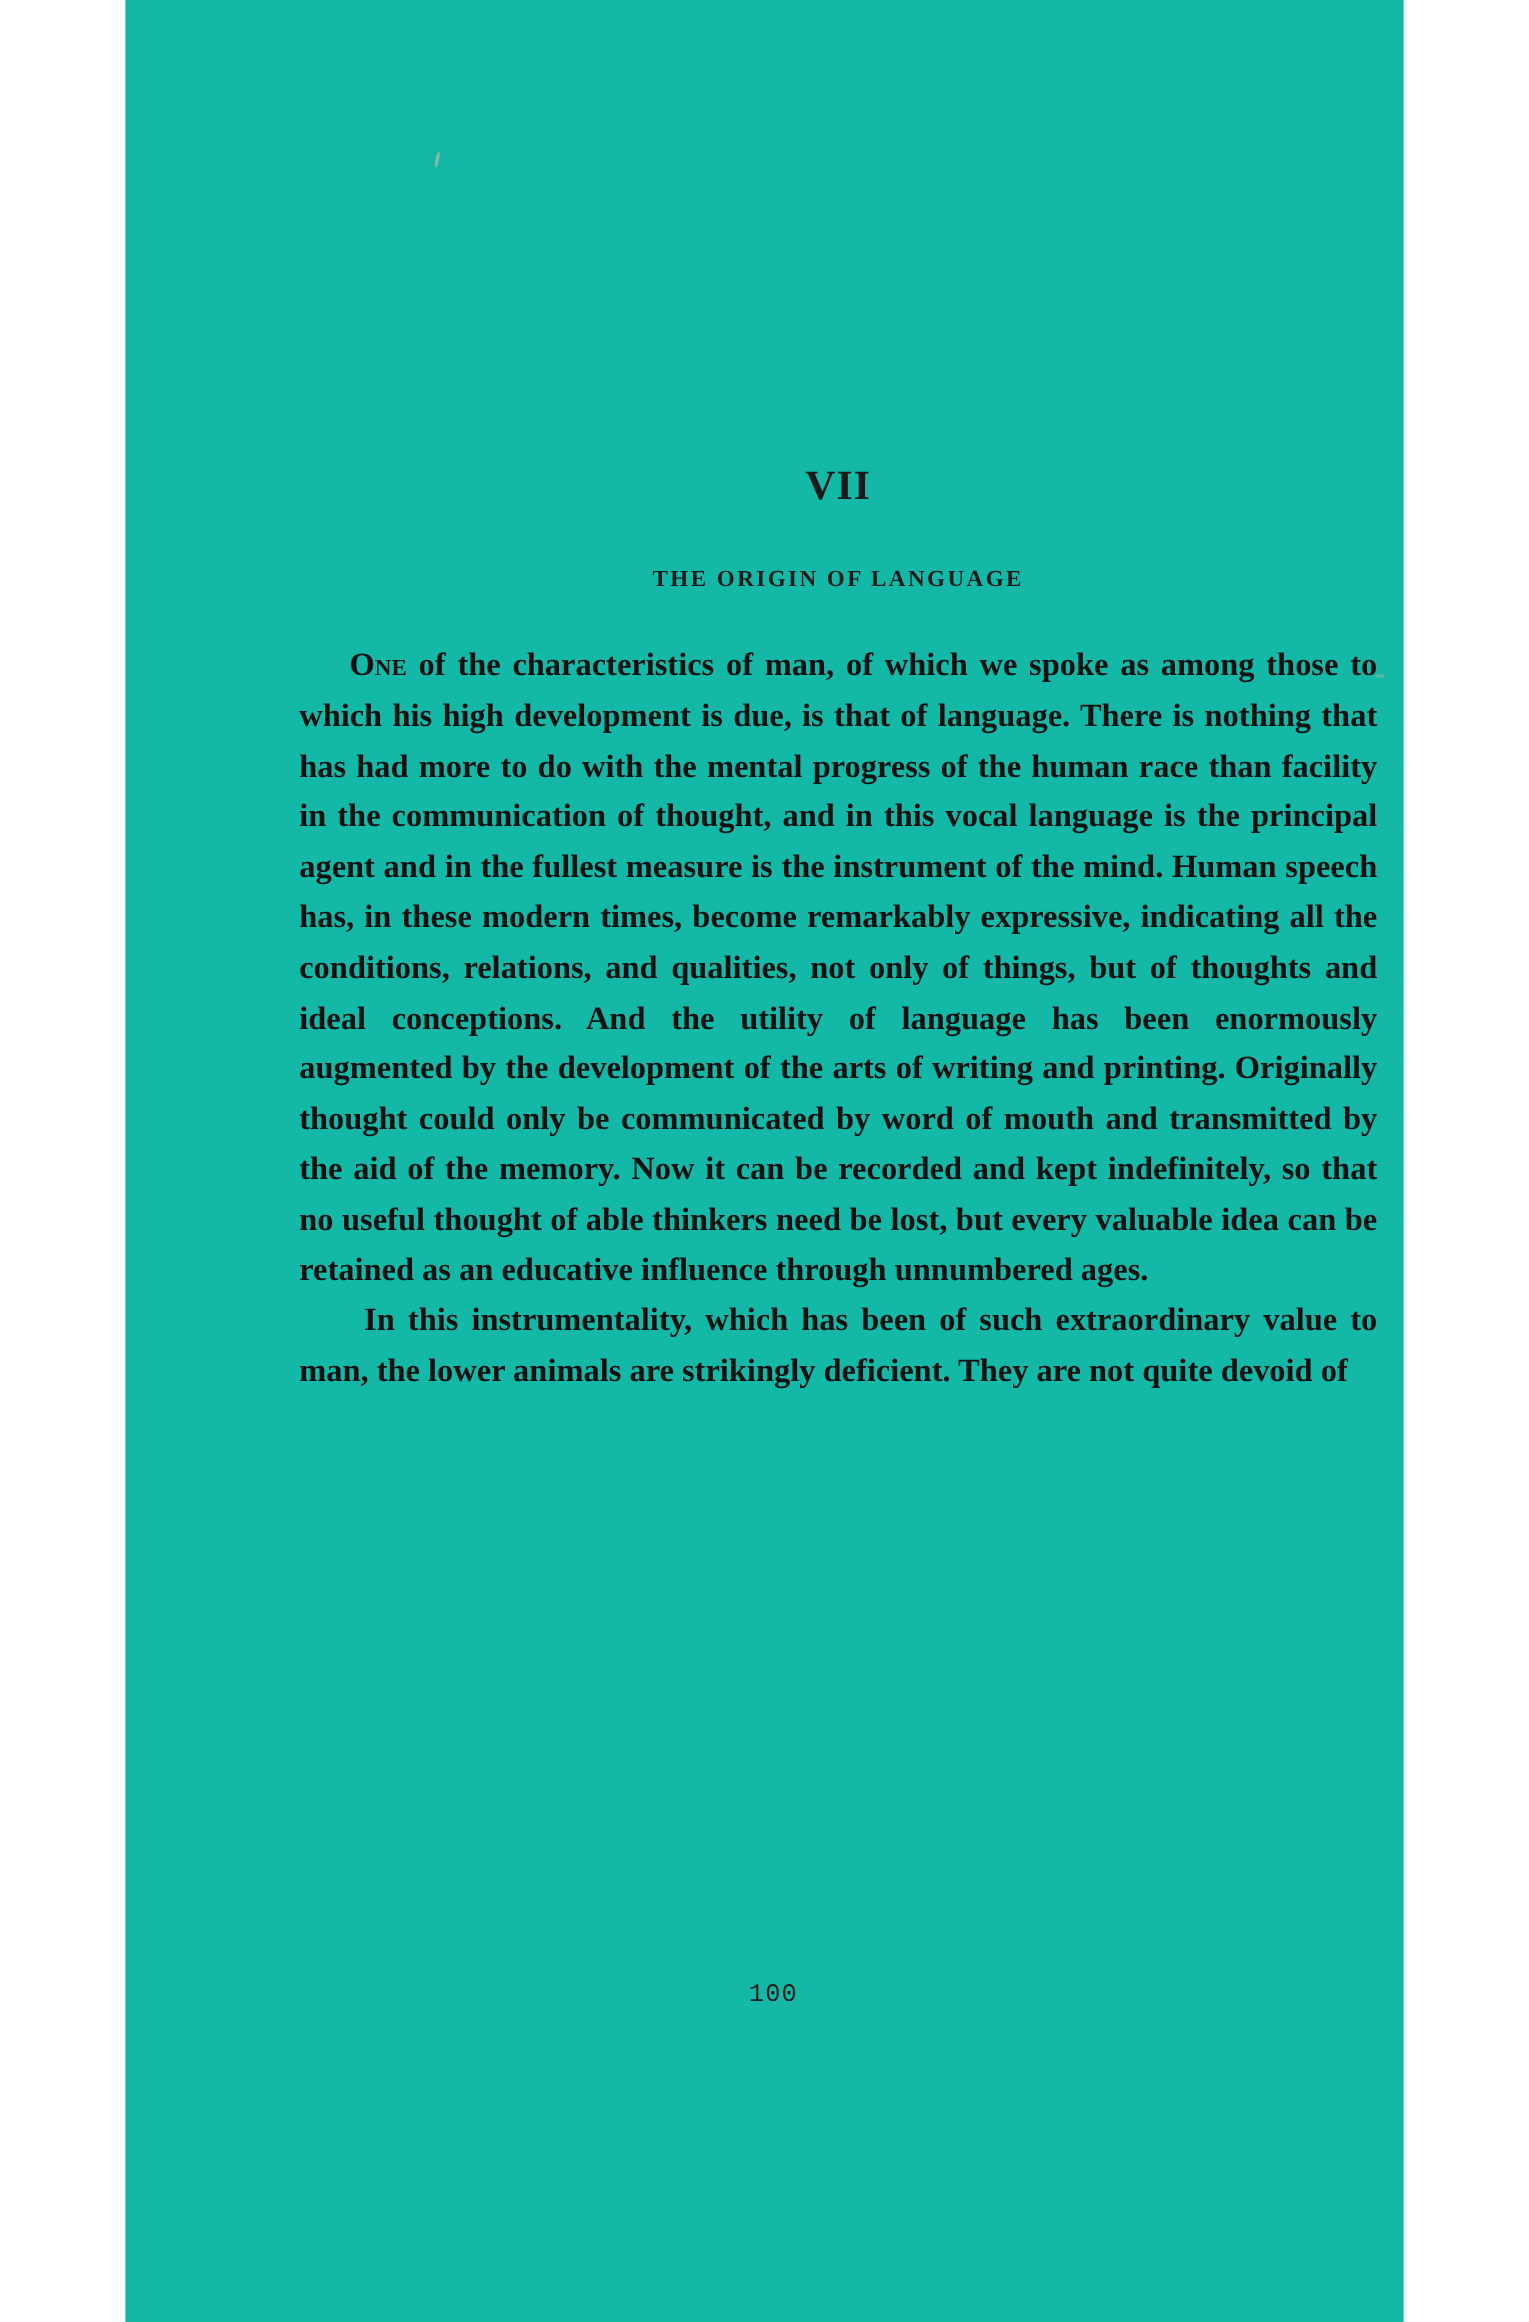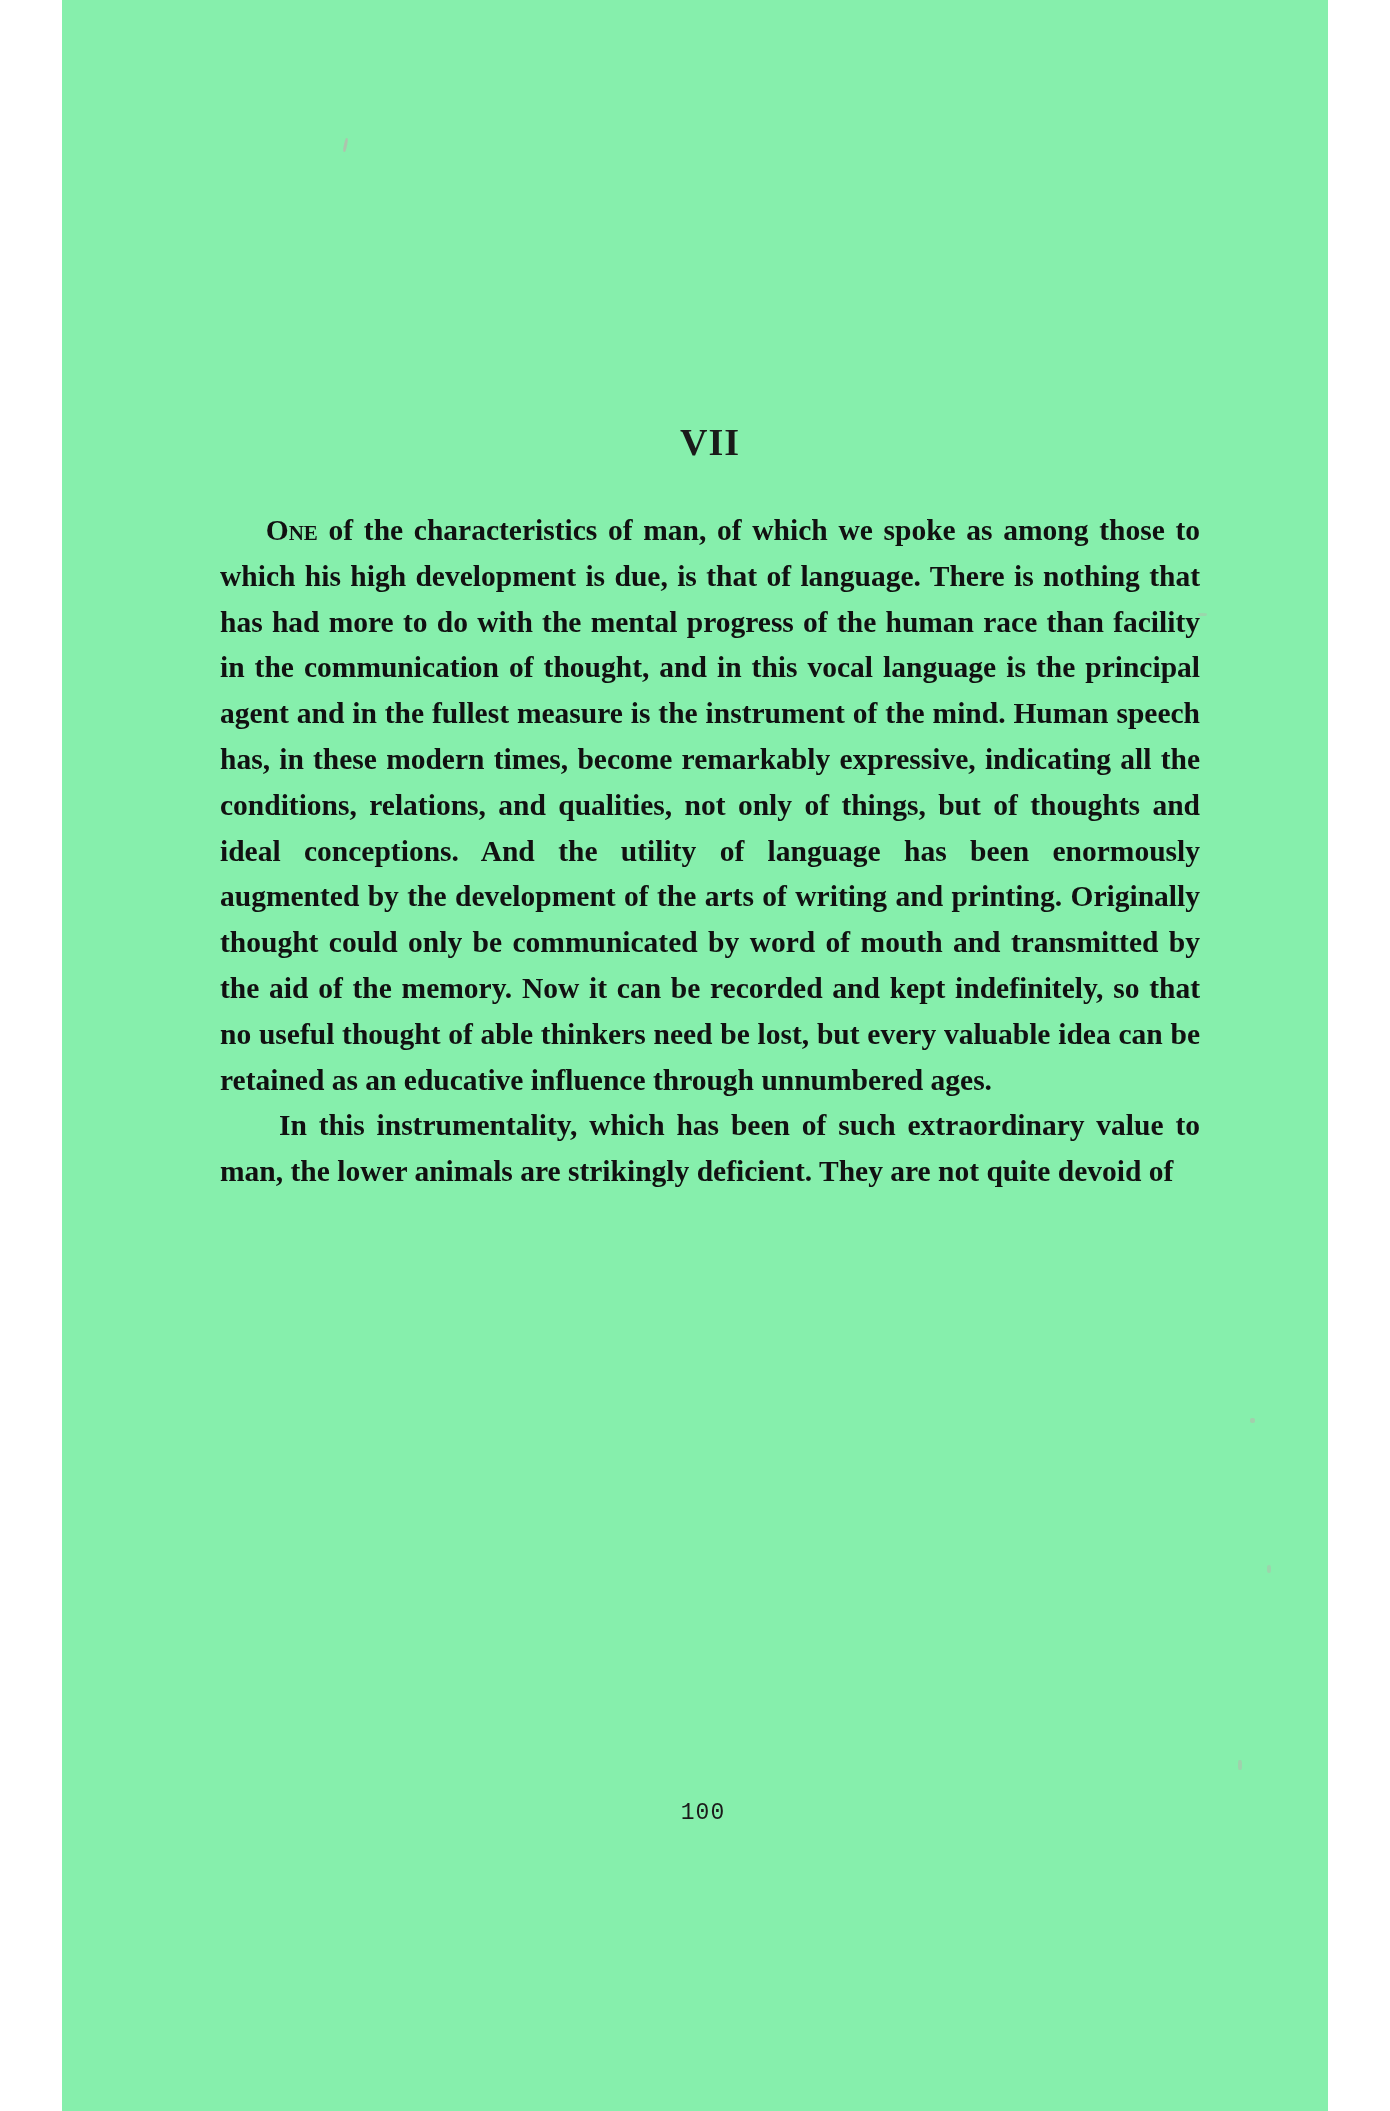--- a/index.html
+++ b/index.html
@@ -2,23 +2,23 @@
 <html><head>
 <meta charset="utf-8">
 <style>
   html, body {
     margin: 0;
     padding: 0;
     background: #ffffff;
   }
   .page {
     position: relative;
-    width: 1266px;
+    width: 1162px;
     height: 2111px;
-    background: #86efac;
+    background: #14b8a6;
     margin: 0 auto;
     overflow: hidden;
   }
   .text-block {
     position: absolute;
     left: 158px;
     top: 0;
     width: 980px;
   }
   .chapter-number {
@@ -94,20 +94,21 @@
   <div class="scan-speck speck-a"></div>
   <div class="scan-speck speck-b"></div>
   <div class="scan-speck speck-c"></div>
   <div class="scan-speck speck-d"></div>
   <div class="scan-speck speck-e"></div>
 
   <div class="text-block">
 
     <div class="chapter-number">VII</div>
 
+    <div class="chapter-title">THE ORIGIN OF LANGUAGE</div>
 
     <div class="body-copy">
       <p><span class="indent-first"></span><span class="smallcaps">One</span><span> of the characteristics of man, of which we spoke as among those to which his high development is due, is that of language.  There is nothing that has had more to do with the mental progress of the human race than facility in the communication of thought, and in this vocal language is the principal agent and in the fullest measure is the instrument of the mind.  Human speech has, in these modern times, become remarkably expressive, indicating all the conditions, relations, and qualities, not only of things, but of thoughts and ideal conceptions.  And the utility of language has been enormously augmented by the development of the arts of writing and printing.  Originally thought could only be communicated by word of mouth and transmitted by the aid of the memory. Now it can be recorded and kept indefinitely, so that no useful thought of able thinkers need be lost, but every valuable idea can be retained as an educative influence through unnumbered ages.</span></p>
       <p>In this instrumentality, which has been of such extraordinary value to man, the lower animals are strikingly deficient.  They are not quite devoid of</p>
     </div>
 
   </div>
 
   <div class="folio">100</div>
 

